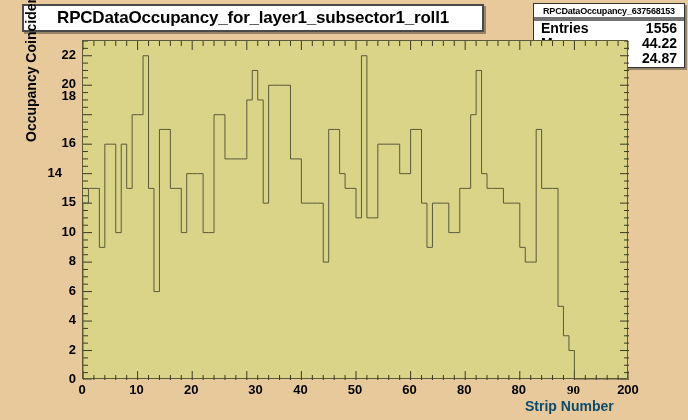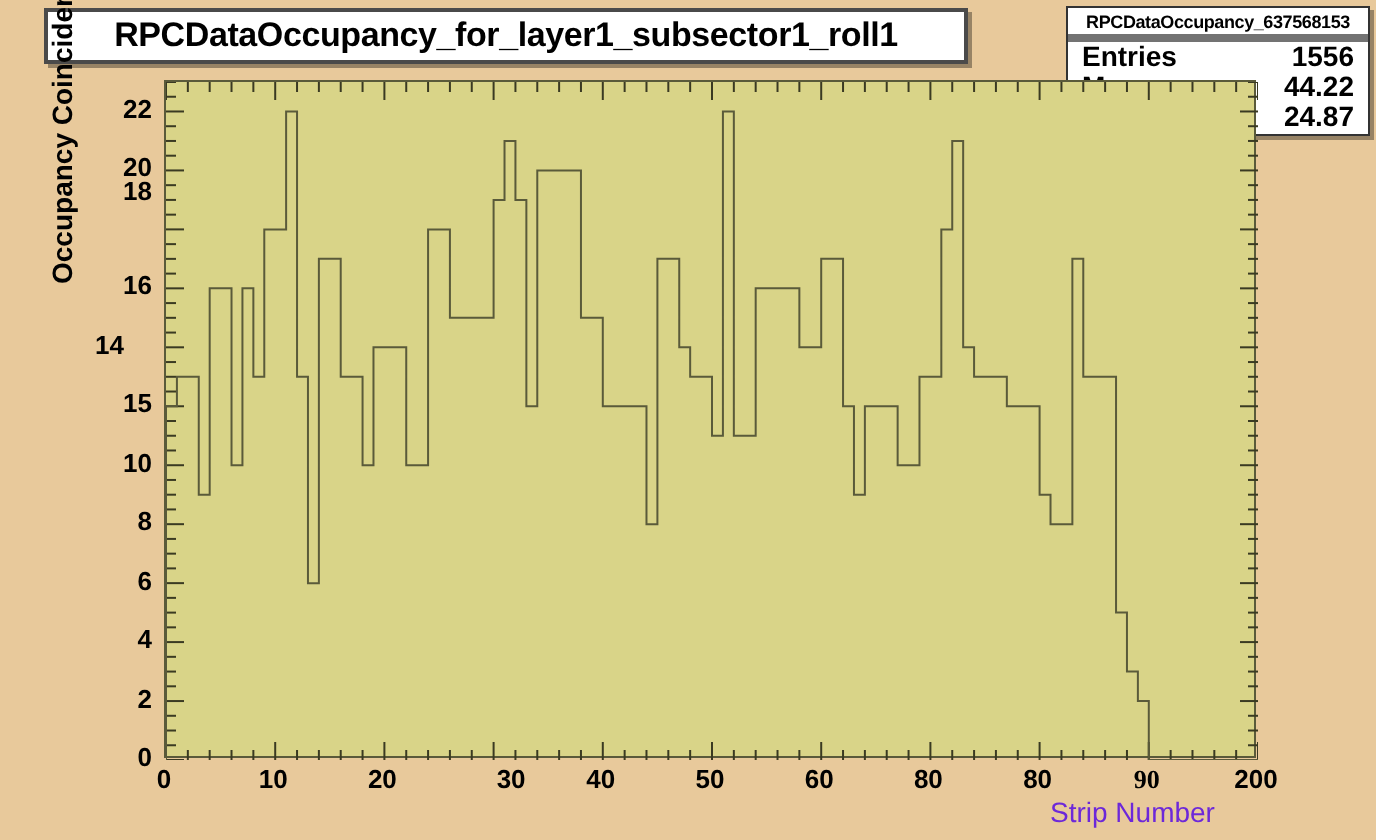--- a/index.html
+++ b/index.html
@@ -67,21 +67,21 @@
     left:-3px;top:92px;
     transform:rotate(-90deg);
     transform-origin:left top;
     font-size:14px;font-weight:bold;color:#000;
     white-space:nowrap;
   }
   #yaxis-title-wrap{position:absolute;left:26px;top:50px;width:20px;height:300px;}
   #xaxis-title{
     position:absolute;
     left:525px;top:398px;
-    font-size:14px;font-weight:normal;color:#6d28d9;
+    font-size:14px;font-weight:bold;color:#0c4a6e;
     white-space:nowrap;
   }
   .tick-label-y{
     position:absolute;
     font-size:13px;font-weight:bold;color:#000;
     text-align:right;width:26px;
   }
   .tick-label-x{
     position:absolute;
     font-size:13px;font-weight:bold;color:#000;

